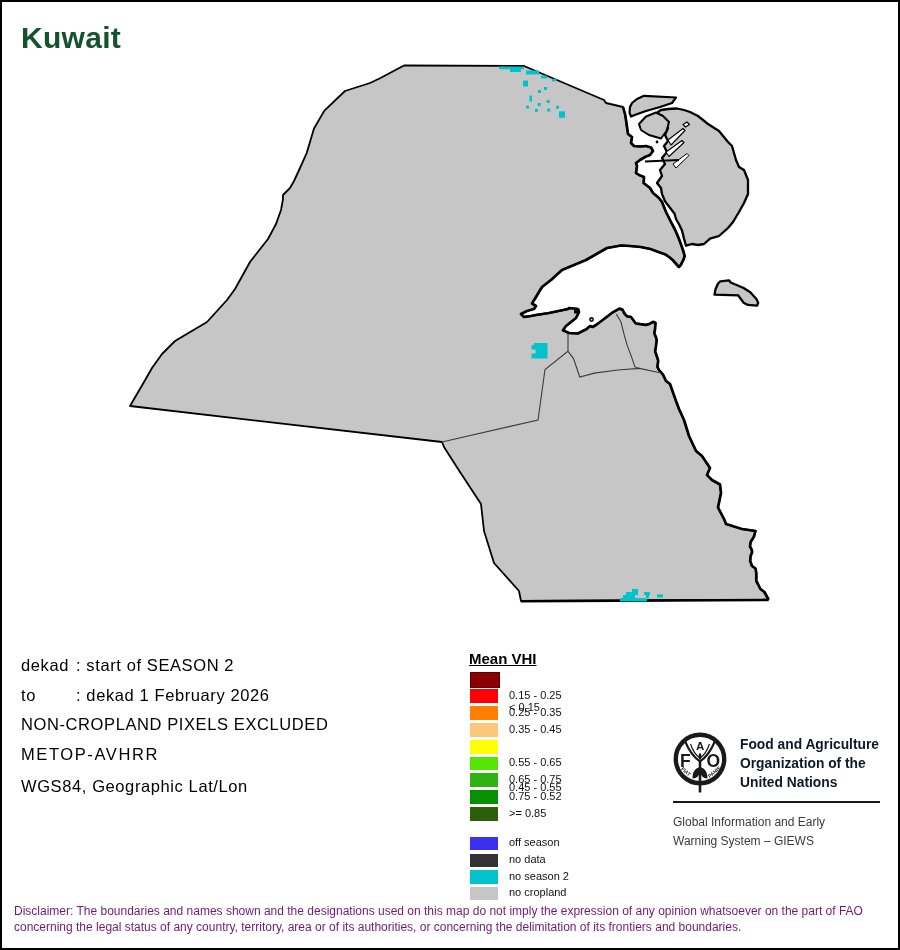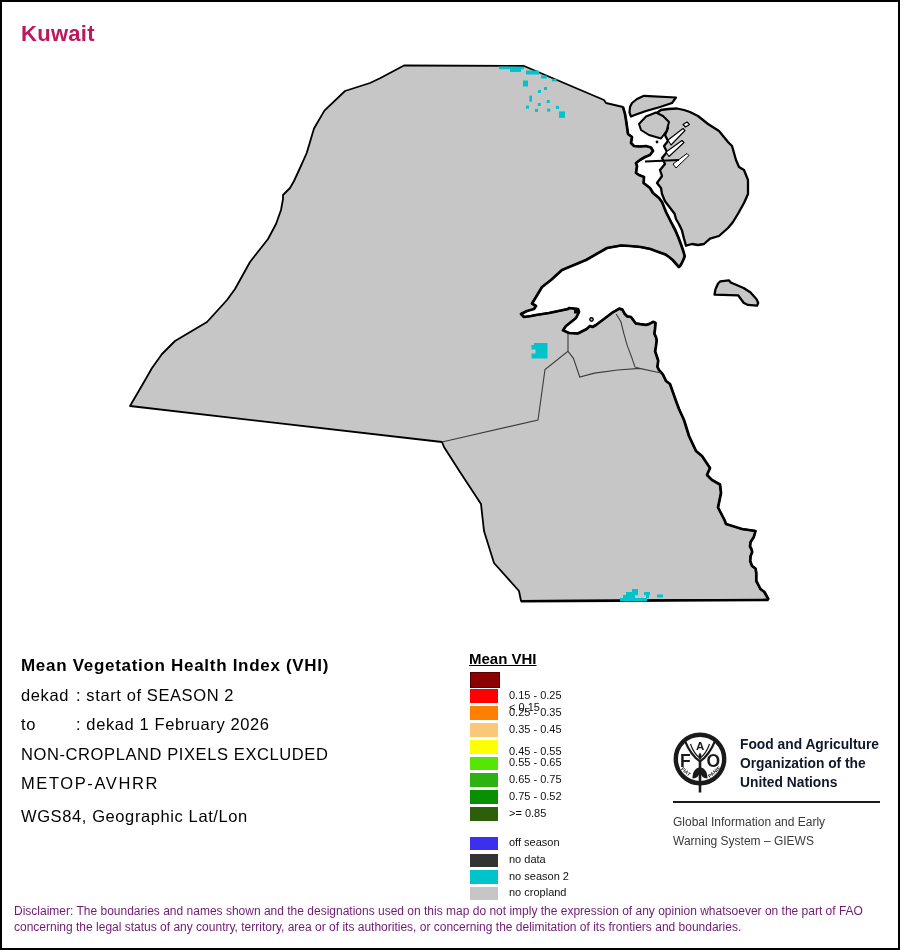--- a/index.html
+++ b/index.html
@@ -1,18 +1,18 @@
 <!DOCTYPE html>
 <html><head>
 <meta charset="utf-8">
 <style>
   html,body{margin:0;padding:0;}
   body{width:900px;height:950px;background:#fff;font-family:"Liberation Sans",sans-serif;position:relative;overflow:hidden;}
   .frame{position:absolute;left:0;top:0;width:896px;height:946px;border:2px solid #000;}
-  #title{position:absolute;left:21px;top:21px;font-size:22px;font-weight:bold;color:#be185d;letter-spacing:0.3px;}
+  #title{position:absolute;left:21px;top:21px;font-size:30px;font-weight:bold;color:#14532d;letter-spacing:0.3px;}
   #infoblock{position:absolute;left:21px;top:656px;font-size:16.5px;letter-spacing:0.6px;color:#000;}
   #infoblock div{height:29.6px;}
   .sw{position:absolute;width:28px;height:13.5px;}
   .lbl{position:absolute;left:509px;font-size:11px;color:#111;line-height:13px;}
   #meanvhi{position:absolute;left:469px;top:650px;font-size:15px;font-weight:bold;text-decoration:underline;color:#000;text-align:right;}
   #fao{position:absolute;left:672px;top:723px;width:210px;}
   #disc{position:absolute;left:14px;top:904px;font-size:12px;color:#701a75;line-height:15.5px;white-space:nowrap;}
 </style>
 </head>
 <body>
@@ -94,21 +94,20 @@
 <rect x="646" y="595" width="3" height="3.2"></rect>
 <rect x="620" y="598" width="27" height="3.4"></rect>
 <rect x="657" y="594.5" width="6" height="3"></rect>
 </g>
 </svg>
 
 <div class="frame"></div>
 <div id="title">Kuwait</div>
 
 <div id="infoblock">
-  <div style="font-weight:bold;font-size:17px;letter-spacing:0.7px">Mean Vegetation Health Index (VHI)</div>
   <div><span style="display:inline-block;width:55px">dekad</span>: start of SEASON 2</div>
   <div><span style="display:inline-block;width:55px">to</span>: dekad 1 February 2026</div>
   <div>NON-CROPLAND PIXELS EXCLUDED</div>
   <div style="letter-spacing:1.6px">METOP-AVHRR</div>
   <div style="margin-top:3px">WGS84, Geographic Lat/Lon</div>
 </div>
 
 <div id="meanvhi">Mean VHI</div>
 
 <div class="sw" style="left:470px;top:672px;background:#8B0000;border:1px solid #5a0000"></div>
@@ -117,21 +116,21 @@
 <div class="sw" style="left:470px;top:723px;background:#FAC878"></div>
 <div class="sw" style="left:470px;top:740px;background:#FFFF00"></div>
 <div class="sw" style="left:470px;top:756.5px;background:#55E605"></div>
 <div class="sw" style="left:470px;top:773px;background:#2EB212"></div>
 <div class="sw" style="left:470px;top:790px;background:#089000"></div>
 <div class="sw" style="left:470px;top:807px;background:#2D5E0A"></div>
 <div class="lbl" style="top:701px">&lt; 0.15</div>
 <div class="lbl" style="top:688.5px">0.15 - 0.25</div>
 <div class="lbl" style="top:705.5px">0.25 - 0.35</div>
 <div class="lbl" style="top:722.5px">0.35 - 0.45</div>
-<div class="lbl" style="top:745px">0.45 - 0.55</div>
+<div class="lbl" style="top:781px">0.45 - 0.55</div>
 <div class="lbl" style="top:756px">0.55 - 0.65</div>
 <div class="lbl" style="top:772.5px">0.65 - 0.75</div>
 <div class="lbl" style="top:789.5px">0.75 - 0.52</div>
 <div class="lbl" style="top:806.5px">&gt;= 0.85</div>
 
 <div class="sw" style="left:470px;top:836.5px;background:#3A30EE"></div>
 <div class="sw" style="left:470px;top:853.5px;background:#333333"></div>
 <div class="sw" style="left:470px;top:870px;background:#00C3CC"></div>
 <div class="sw" style="left:470px;top:886.5px;background:#C6C6C6"></div>
 <div class="lbl" style="top:836px">off season</div>

